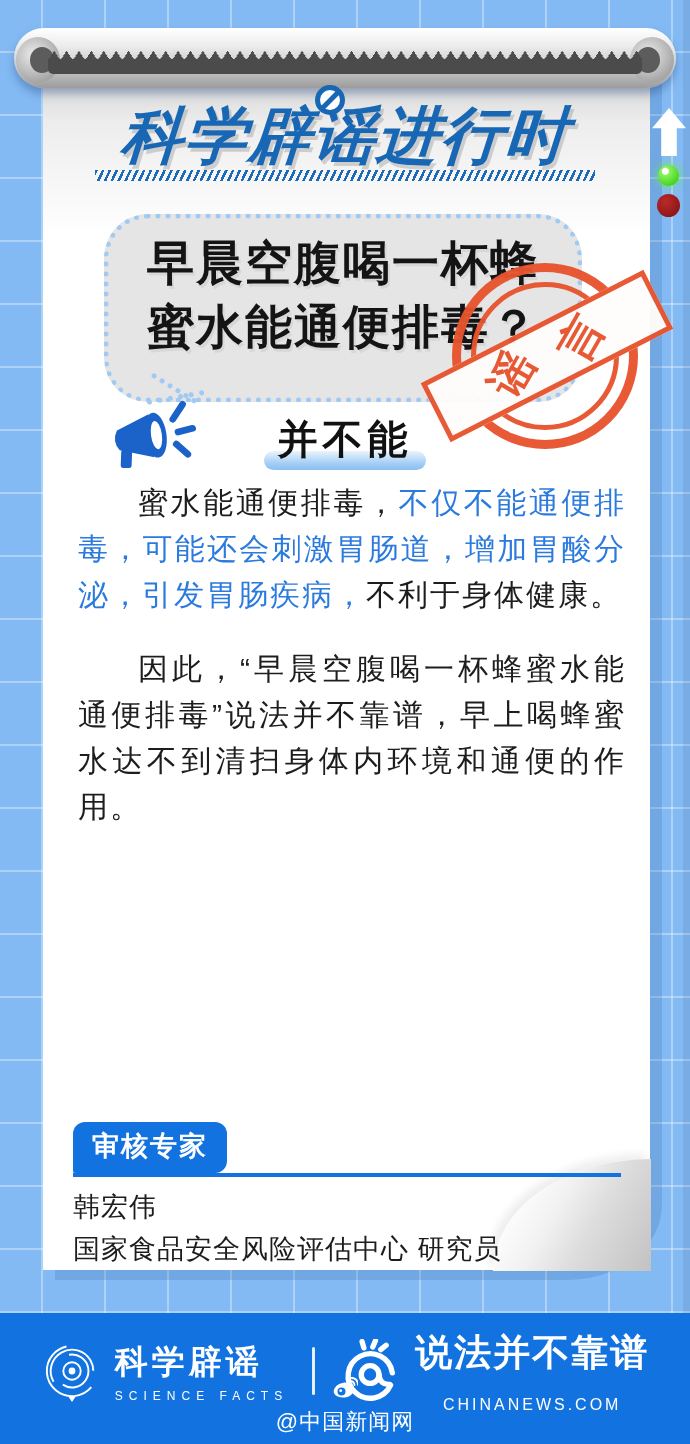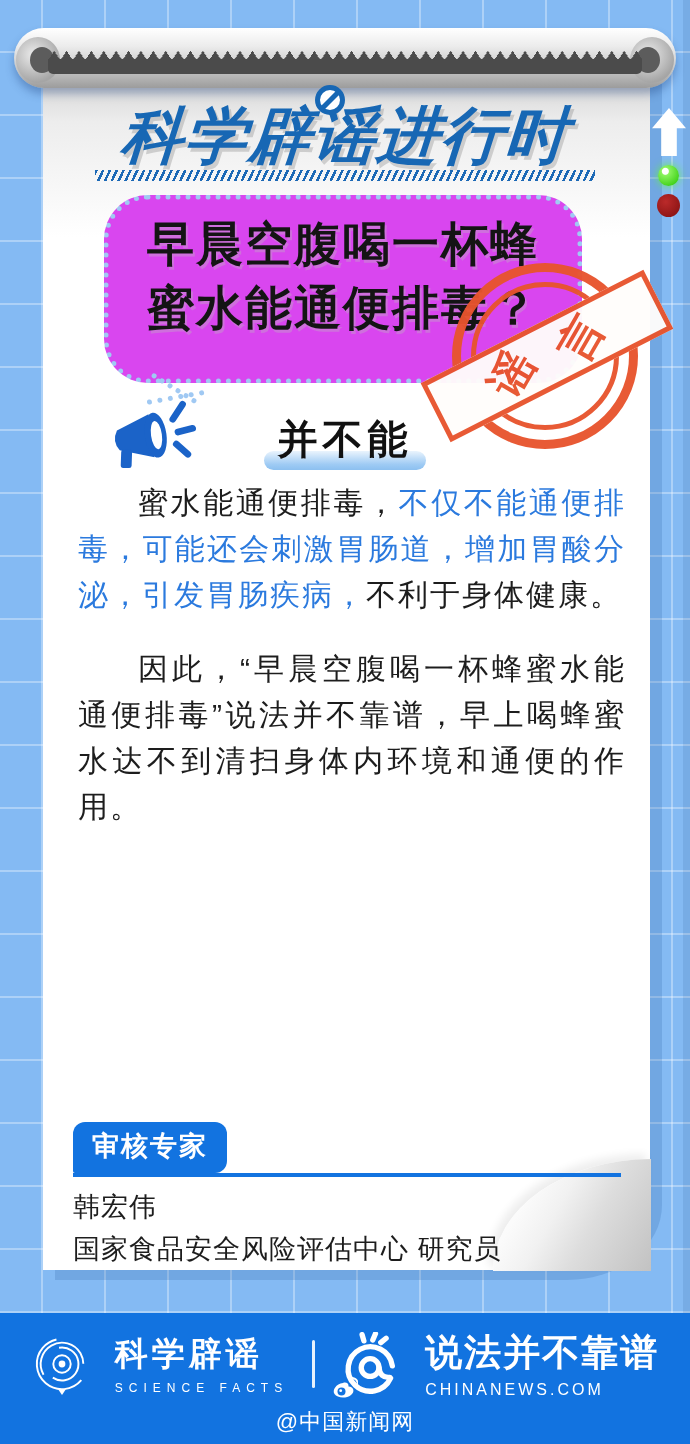--- a/index.html
+++ b/index.html
@@ -54,22 +54,22 @@
   }
   .nosign{position:absolute;left:315px;top:85px;width:20px;height:20px;border:5px solid #1767b4;border-radius:50%;background:#fff;}
   .nosign::after{content:"";position:absolute;left:-3px;top:8px;width:26px;height:5px;background:#1767b4;transform:rotate(-45deg);}
   .hatch{
     position:absolute;top:170px;left:95px;width:500px;height:11px;
     background:repeating-linear-gradient(115deg,#1c69b6 0 2.5px,transparent 2.5px 6.2px);
   }
 
   
   .bubble{
-    position:absolute;left:104px;top:195px;width:468px;height:166px;
-    border:5px dotted #a0c9f3;border-radius:44px;background:#d946ef;
+    position:absolute;left:104px;top:214px;width:468px;height:166px;
+    border:5px dotted #a0c9f3;border-radius:44px;background:#e5e5e5;
     text-align:center;padding-top:12px;z-index:2;
   }
   .bubble .line{font-size:47px;font-weight:900;color:#141414;line-height:64px;letter-spacing:2px;
     text-shadow:2px 3px 0 rgba(190,190,190,.35);}
   .tailA{position:absolute;left:152px;top:372px;width:52px;border-top:5px dotted #a0c9f3;
     transform:rotate(32deg);transform-origin:left center;z-index:2;}
   .tailB{position:absolute;left:147px;top:400px;width:58px;border-top:5px dotted #a0c9f3;
     transform:rotate(-10deg);transform-origin:left center;z-index:2;}
 
   
@@ -112,26 +112,26 @@
   .dot{position:absolute;border-radius:50%;}
   .dot-green{left:658px;top:165px;width:21px;height:21px;
     background:radial-gradient(circle at 35% 30%,#ffffff 0 3px,#8af25e 4px,#43d31c 75%);
     box-shadow:0 0 9px rgba(100,240,70,.95);}
   .dot-red{left:657px;top:194px;width:23px;height:23px;
     background:radial-gradient(circle at 38% 34%,#bb2a2a,#8d1515 78%);}
 
   
   .footer{position:absolute;left:0;bottom:0;width:100%;height:131px;background:#1273e0;}
   .footer-row{display:flex;align-items:center;justify-content:center;gap:24px;padding-top:15px;}
-  .logo{display:flex;align-items:center;gap:22px;color:#fff;}
+  .logo{display:flex;align-items:center;gap:12px;color:#fff;}
   .logo .col{display:flex;flex-direction:column;}
   .sf-cn{font-size:33px;font-weight:700;letter-spacing:4px;}
   .sf-en{font-size:12px;letter-spacing:6px;margin-top:4px;}
   .cnn-cn{font-size:37px;font-weight:800;letter-spacing:2px;}
-  .cnn-en{font-size:16px;letter-spacing:3px;margin-top:3px;}
+  .cnn-en{font-size:16px;letter-spacing:3px;margin-top:18px;text-align:center;}
   .v-div{width:3px;height:48px;background:rgba(255,255,255,.9);border-radius:2px;}
   .weibo{position:absolute;bottom:7px;left:0;width:100%;display:flex;justify-content:center;align-items:center;gap:8px;
     color:#fff;font-size:22px;letter-spacing:1px;flex-direction:column;}
 </style>
 </head>
 <body>
 
 <div class="edge-shade"></div>
 
 <div class="paper">

